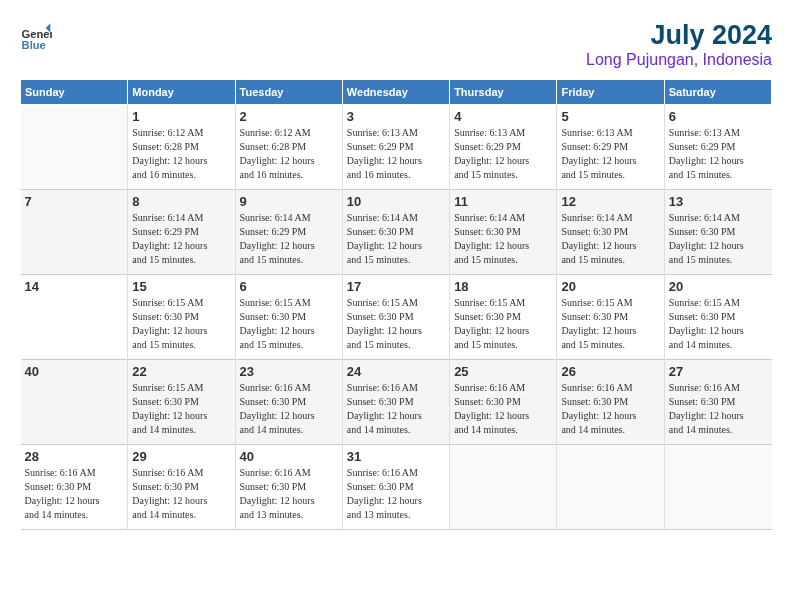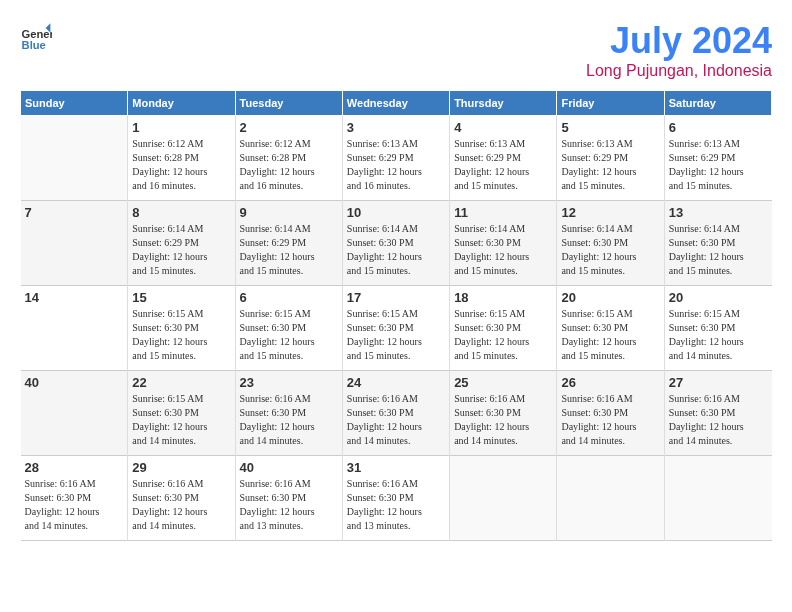--- a/index.html
+++ b/index.html
@@ -22,27 +22,27 @@
       gap: 4px;
     }
     .logo-icon {
       width: 32px;
       height: 32px;
     }
     .title-block {
       text-align: right;
     }
     .month-title {
-      font-size: 36px;
+      font-size: 27px;
       font-weight: bold;
-      color: #3b82f6;
+      color: #0c4a6e;
     }
     .location {
       font-size: 16px;
-      color: #be185d;
+      color: #6d28d9;
     }
     table {
       width: 100%;
       border-collapse: collapse;
       table-layout: fixed;
     }
     thead tr th {
       background-color: #3a7abf;
       color: #fff;
       font-size: 11px;

